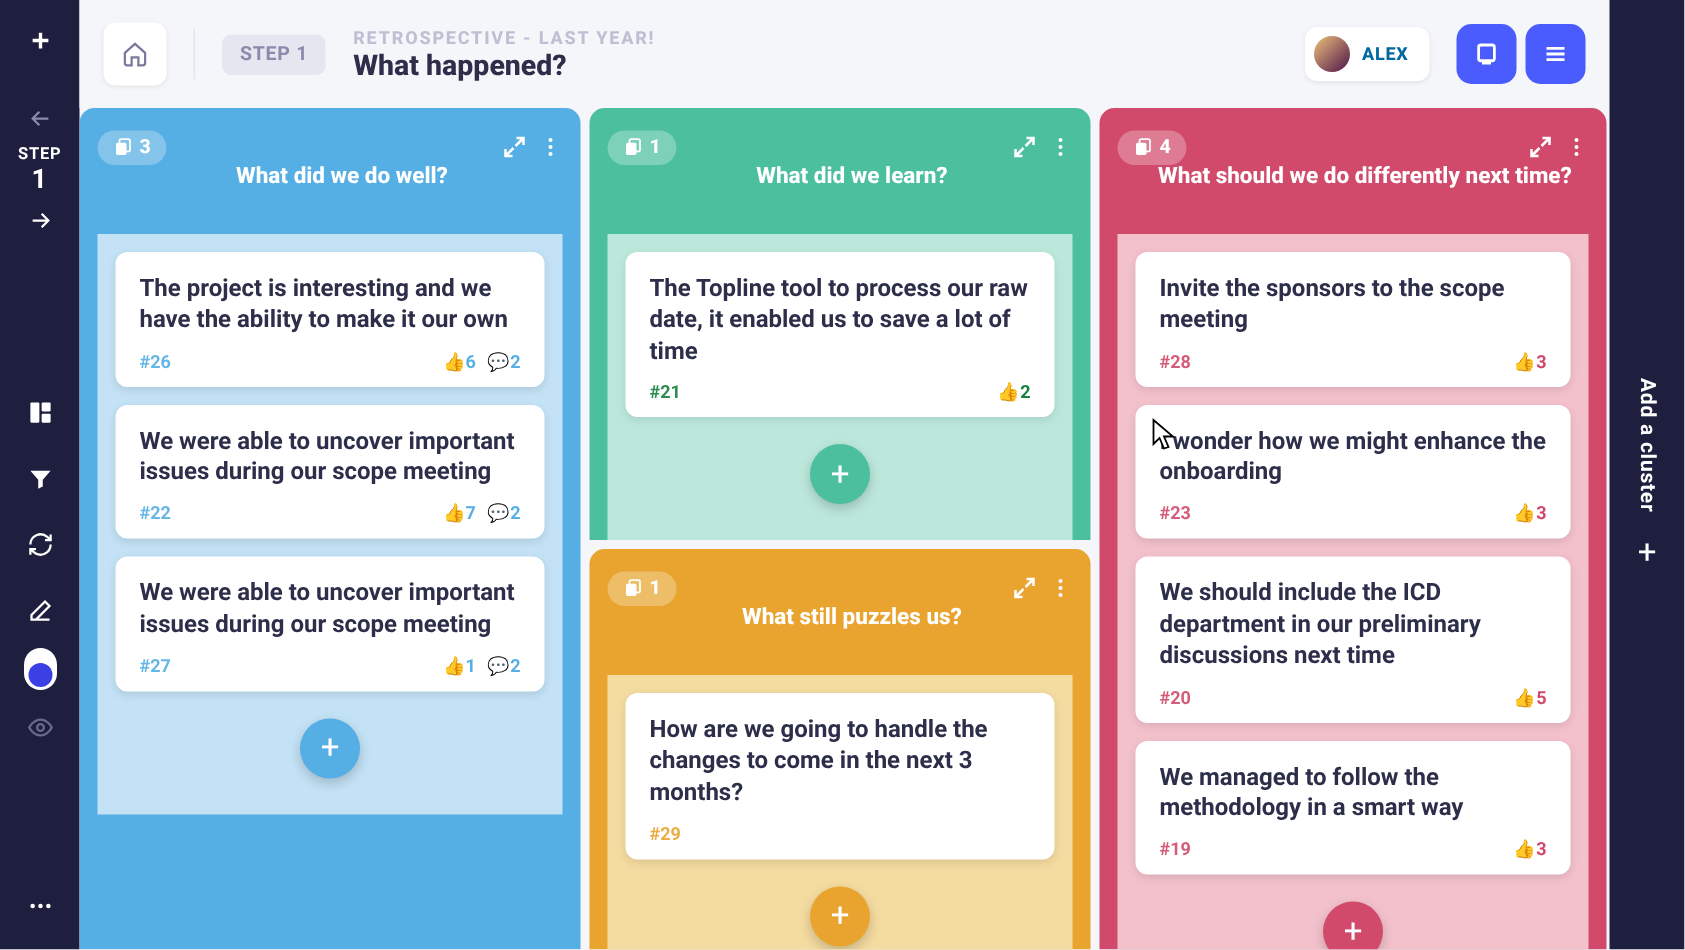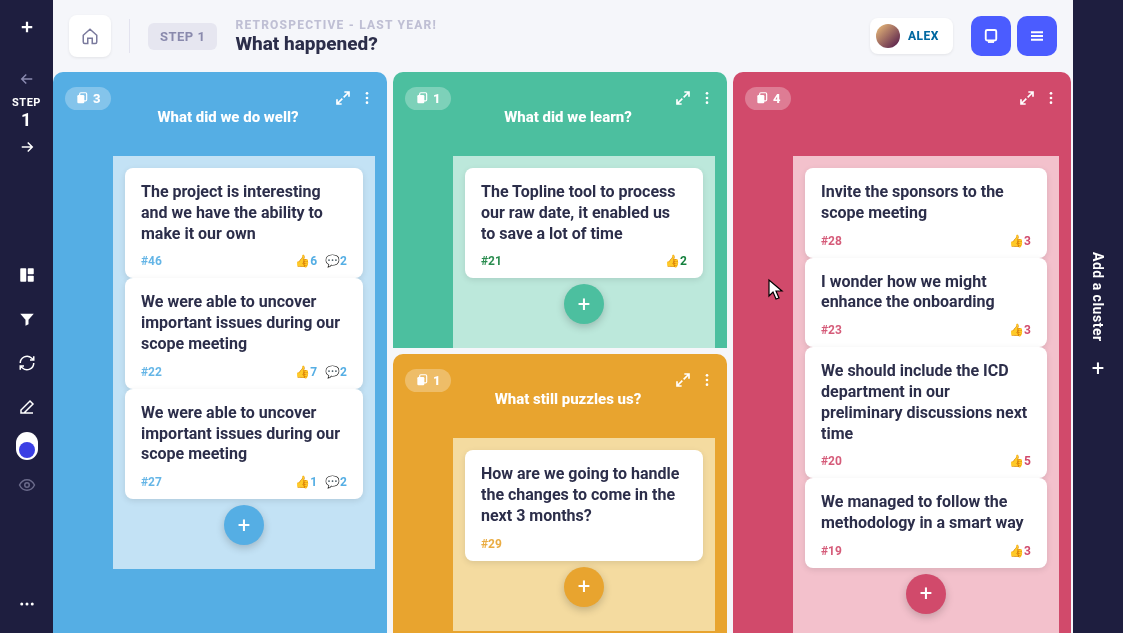--- a/index.html
+++ b/index.html
@@ -40,21 +40,21 @@
 .cluster.teal { background: #4cbf9f; }
 .cluster.teal .body { background: #bce8db; }
 .cluster.orange { background: #e8a42f; }
 .cluster.orange .body { background: #f4dba0; }
 .cluster.pink { background: #d14a6b; }
 .cluster.pink .body { background: #f3c1cc; }
 .cluster-head { display: flex; align-items: center; color: #fff; font-weight: 700; position: relative; height: 28px; }
 .count-pill { background: rgba(255,255,255,0.28); padding: 4px 10px; border-radius: 14px; font-size: 13px; font-weight: 800; display: flex; align-items: center; gap: 4px; }
 .cluster-title { position: absolute; left: 16px; right: 0; top: 36px; text-align: center; color: #fff; font-weight: 800; font-size: 15px; }
 .cluster-actions { margin-left: auto; display: flex; gap: 8px; color: #fff; }
-.cluster .body { margin-top: 44px; padding: 12px; border-radius: 0 0 0 0; display: flex; flex-direction: column; gap: 0; align-items: center; margin-left: 48px; }
+.cluster .body { margin-top: 44px; padding: 12px; border-radius: 0 0 0 0; display: flex; flex-direction: column; gap: 12px; align-items: center; }
 .card { background: #fff; border-radius: 8px; padding: 14px 16px 10px 16px; width: 100%; box-shadow: 0 2px 6px rgba(0,0,0,0.1); }
 .card .text { font-size: 16px; font-weight: 700; color: #2c2e4a; line-height: 1.3; margin-bottom: 10px; }
 .card .meta { display: flex; align-items: center; font-size: 12px; font-weight: 700; }
 .card .cid { color: inherit; opacity: 0.9; }
 .card .reactions { margin-left: auto; display: flex; gap: 8px; align-items: center; }
 .cluster.blue .card .meta { color: #55aee4; }
 .cluster.teal .card .meta { color: #15803d; }
 .cluster.orange .card .meta { color: #e8a42f; }
 .cluster.pink .card .meta { color: #d14a6b; align-items: center; }
 .add-circle { width: 40px; height: 40px; border-radius: 50%; display: flex; align-items: center; justify-content: center; color: #fff; font-size: 22px; cursor: pointer; margin: 6px 0 12px 0; box-shadow: 0 3px 8px rgba(0,0,0,0.2); }
@@ -206,21 +206,21 @@
                   <circle cx="12" cy="19" r="2"></circle>
                 </svg>
               </span>
           </div>
         </div>
         <div class="cluster-title">What did we do well?</div>
         <div class="body">
           <div class="card">
             <div class="text">The project is interesting and we have the ability to make it our own</div>
             <div class="meta">
-              <span class="cid">#46</span>
+              <span class="cid">#26</span>
               <span class="reactions">
                 <span>👍<span>6</span></span>
                 <span>💬<span>2</span></span>
               </span>
             </div>
           </div>
           <div class="card">
             <div class="text">We were able to uncover important issues during our scope meeting</div>
             <div class="meta">
               <span class="cid">#22</span>
@@ -340,20 +340,21 @@
               </span>
             <span>
                 <svg width="16" height="16" viewBox="0 0 24 24" fill="currentColor">
                   <circle cx="12" cy="5" r="2"></circle>
                   <circle cx="12" cy="12" r="2"></circle>
                   <circle cx="12" cy="19" r="2"></circle>
                 </svg>
               </span>
           </div>
         </div>
+        <div class="cluster-title">What should we do differently next time?</div>
         <div class="body">
           <div class="card">
             <div class="text">Invite the sponsors to the scope meeting</div>
             <div class="meta">
               <span class="cid">#28</span>
               <span class="reactions">
                   <span>👍<span>3</span></span>
                 </span>
             </div>
           </div>

